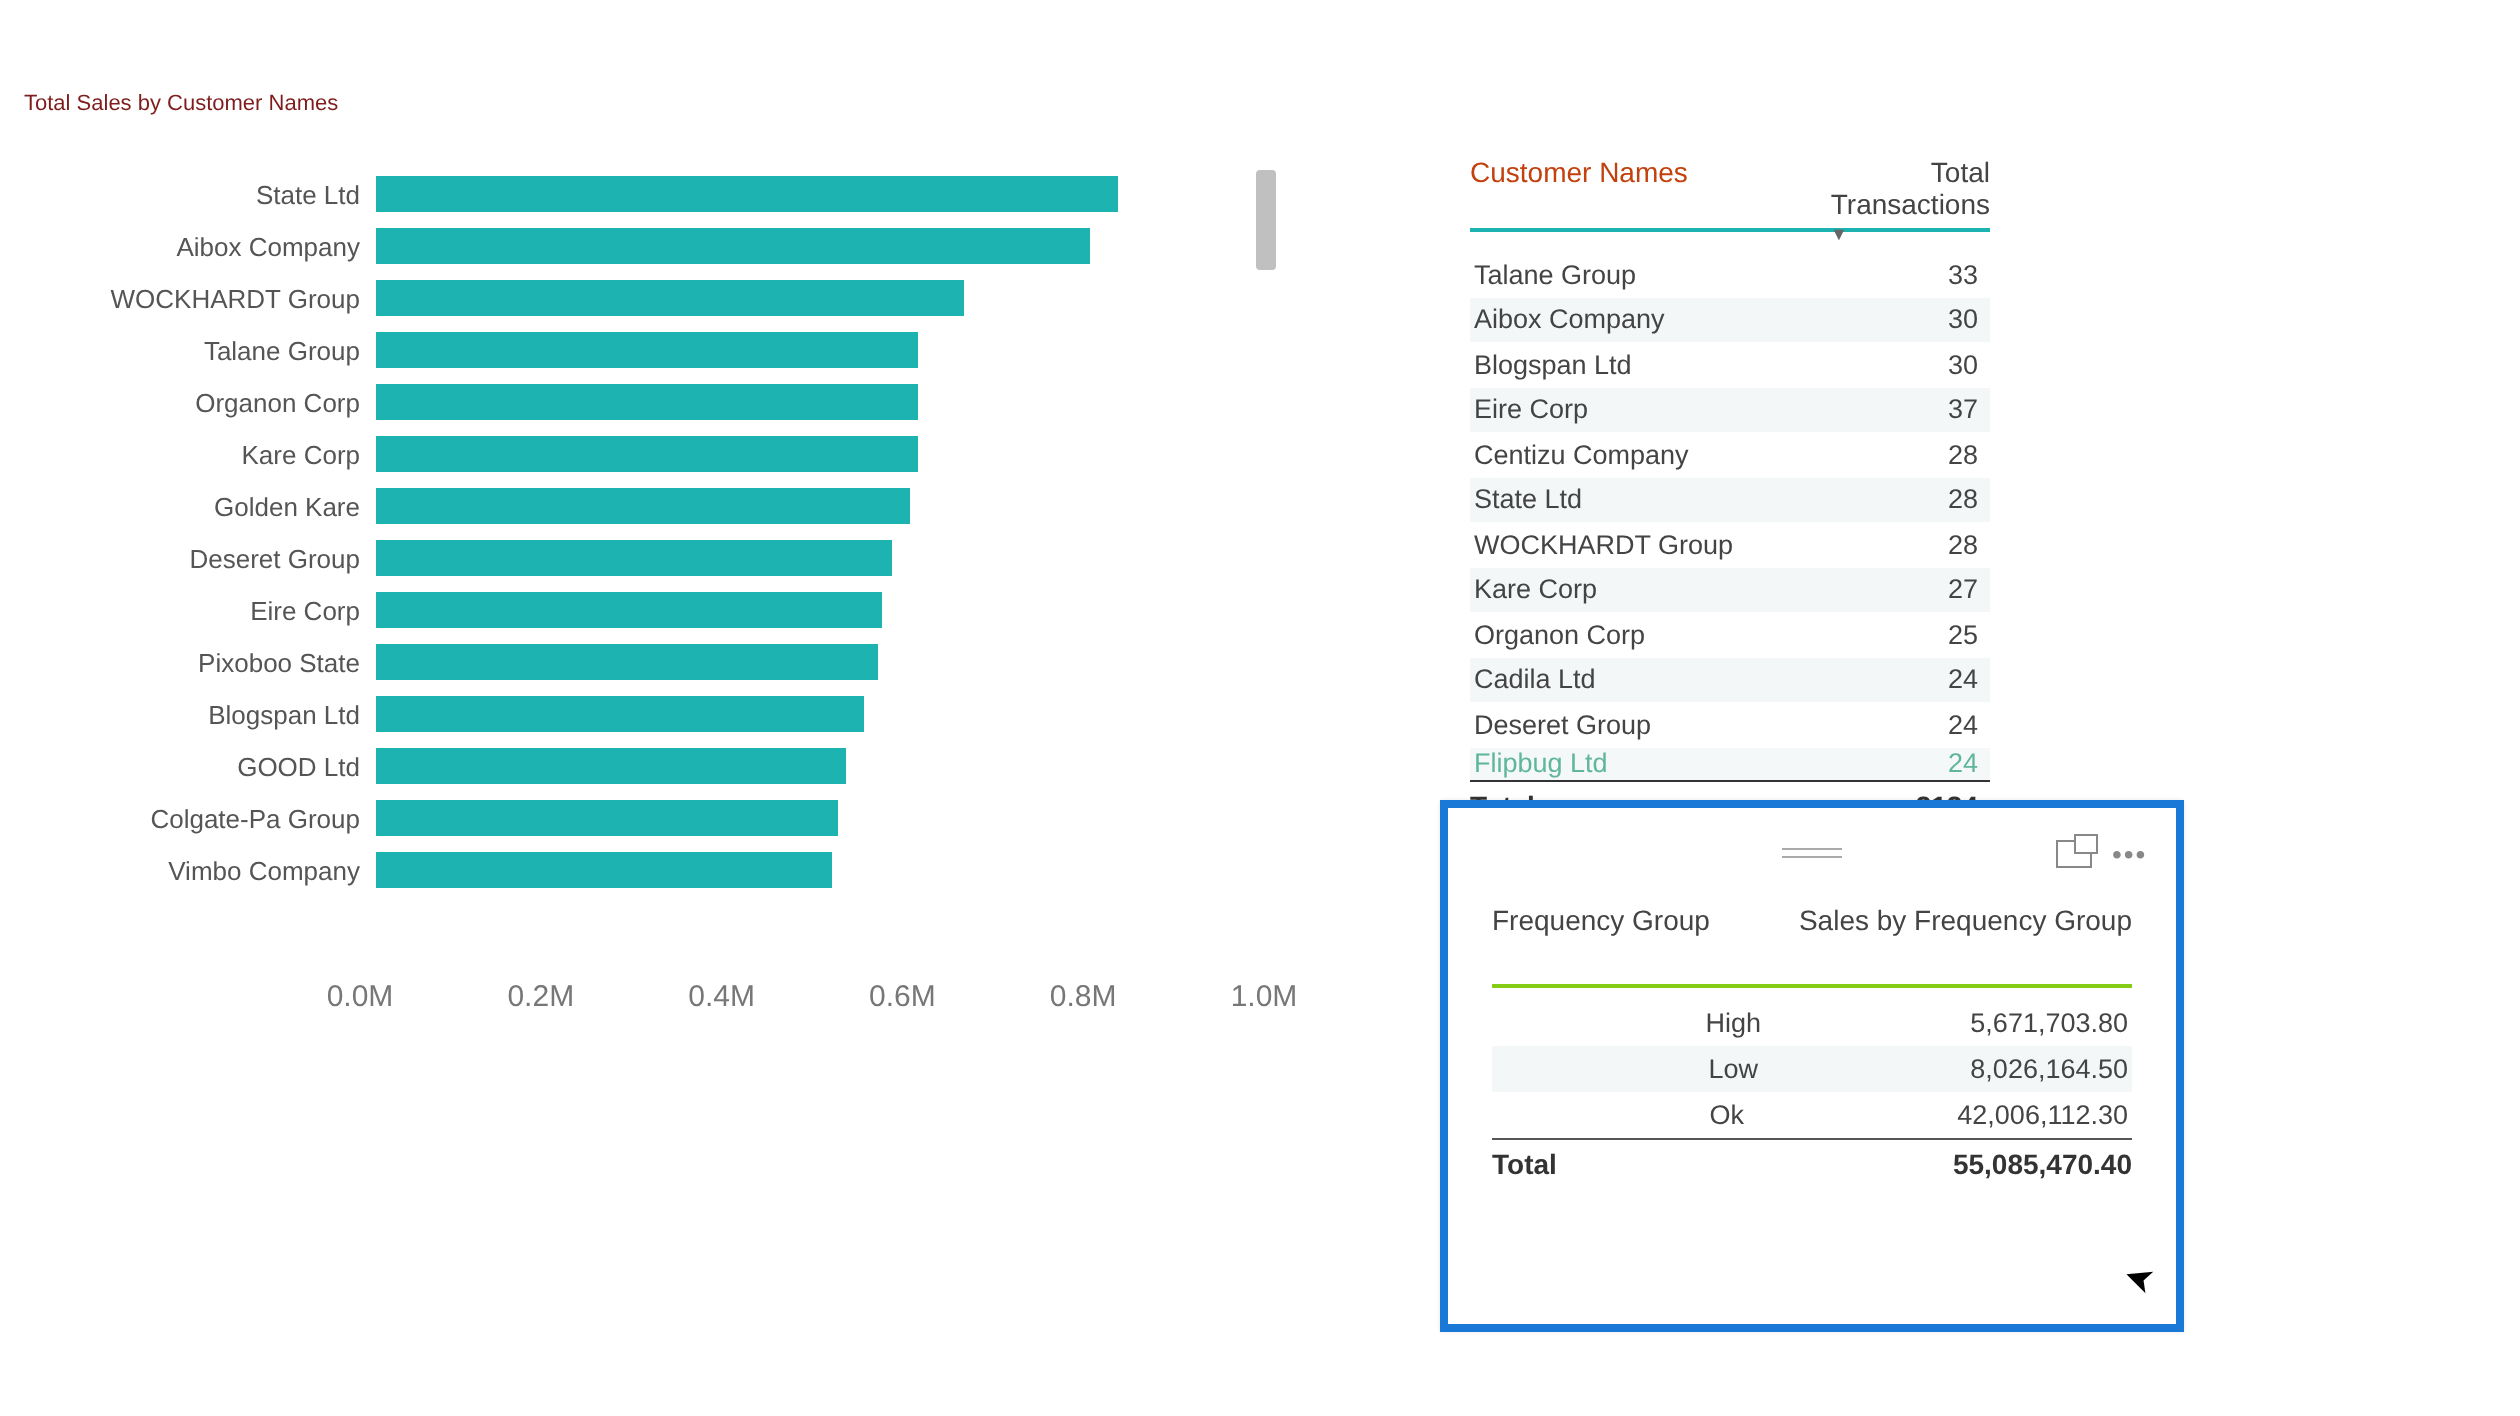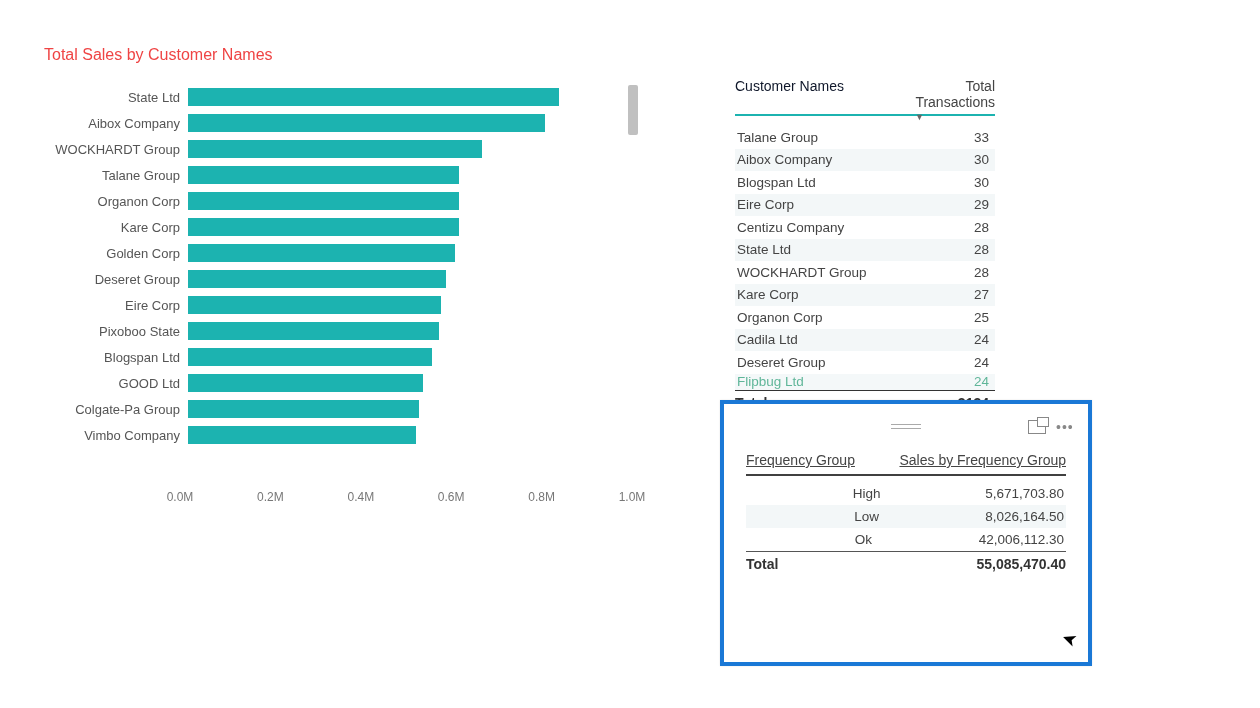--- a/index.html
+++ b/index.html
@@ -21,24 +21,24 @@
   
   .chart {
     position: absolute;
     left: 10px;
     top: 38px;
     width: 640px;
     height: 480px;
   }
   .chart-title {
     position: absolute;
-    left: 44px;
+    left: 12px;
     top: 46px;
-    font-size: 16px;
-    color: #ef4444;
+    font-size: 11px;
+    color: #7f1d1d;
   }
   .chart-rows {
     position: absolute;
     left: 0;
     top: 46px; 
     width: 640px;
   }
   .chart-row {
     height: 26px;
     display: flex;
@@ -62,21 +62,21 @@
     left: 0; top: 0; bottom: 0;
     background: #1cb3b0;
   }
   .chart-axis {
     position: absolute;
     left: 170px;
     top: 452px; 
     width: 452px;
     height: 22px;
     display: flex;
-    font-size: 12px;
+    font-size: 15px;
     color: #777;
   }
   .chart-axis span {
     position: absolute;
     transform: translateX(-50%);
   }
   .chart-scroll {
     position: absolute;
     top: 85px;
     left: 628px;
@@ -92,21 +92,21 @@
     left: 735px;
     top: 78px;
     width: 260px;
     font-size: 14px;
   }
   .tx-header {
     display: flex;
     border-bottom: 2px solid #1cb3b0;
     padding-bottom: 4px;
   }
-  .tx-header .h1 { flex: 1; color: #0f172a; }
+  .tx-header .h1 { flex: 1; color: #c2410c; }
   .tx-header .h2 { width: 110px; text-align: right; color: #444; position: relative; }
   .sort-icon {
     position: absolute;
     left: 30px;
     bottom: -12px;
     font-size: 9px;
     color: #666;
   }
   .tx-body {
     max-height: 270px;
@@ -168,21 +168,21 @@
     width:10px; height:8px; border:1.5px solid #888; background:#fff;
   }
   .more-icon { letter-spacing: 1px; font-size: 14px; line-height:14px; }
 
   .fg-table {
     position: absolute;
     left: 22px; right: 22px; top: 48px;
     font-size: 14px;
   }
   .fg-header {
-    display:flex; border-bottom: 2px solid #404040; padding-bottom: 6px; color:#444;text-decoration:underline;
+    display:flex; border-bottom: 2px solid #84cc16; padding-bottom: 24px; color:#444;
   }
   .fg-header .h1 { flex:1; }
   .fg-header .h2 { text-align:left; }
   .fg-body { margin-top: 6px; }
   .fg-row { display:flex; height: 23px; align-items:center; font-size:13.5px; color:#444;}
   .fg-row:nth-child(even) { background:#f3f7f8; }
   .fg-row .c1 { flex:1; padding-left:2px;text-align:center; }
   .fg-row .c2 { text-align:right; padding-right:2px; }
   .fg-total { display:flex; border-top:1px solid #555; padding-top:4px; font-weight:700; }
   .fg-total .c1 { flex:1; }
@@ -237,21 +237,21 @@
             <div class="bar" style="width:271px"></div>
           </div>
         </div>
         <div class="chart-row">
           <div class="cat">Kare Corp</div>
           <div class="bar-wrap">
             <div class="bar" style="width:271px"></div>
           </div>
         </div>
         <div class="chart-row">
-          <div class="cat">Golden Corp</div>
+          <div class="cat">Golden Kare</div>
           <div class="bar-wrap">
             <div class="bar" style="width:267px"></div>
           </div>
         </div>
         <div class="chart-row">
           <div class="cat">Deseret Group</div>
           <div class="bar-wrap">
             <div class="bar" style="width:258px"></div>
           </div>
         </div>
@@ -319,21 +319,21 @@
         <div class="tx-row">
           <div class="c1">Aibox Company</div>
           <div class="c2">30</div>
         </div>
         <div class="tx-row">
           <div class="c1">Blogspan Ltd</div>
           <div class="c2">30</div>
         </div>
         <div class="tx-row">
           <div class="c1">Eire Corp</div>
-          <div class="c2">29</div>
+          <div class="c2">37</div>
         </div>
         <div class="tx-row">
           <div class="c1">Centizu Company</div>
           <div class="c2">28</div>
         </div>
         <div class="tx-row">
           <div class="c1">State Ltd</div>
           <div class="c2">28</div>
         </div>
         <div class="tx-row">

